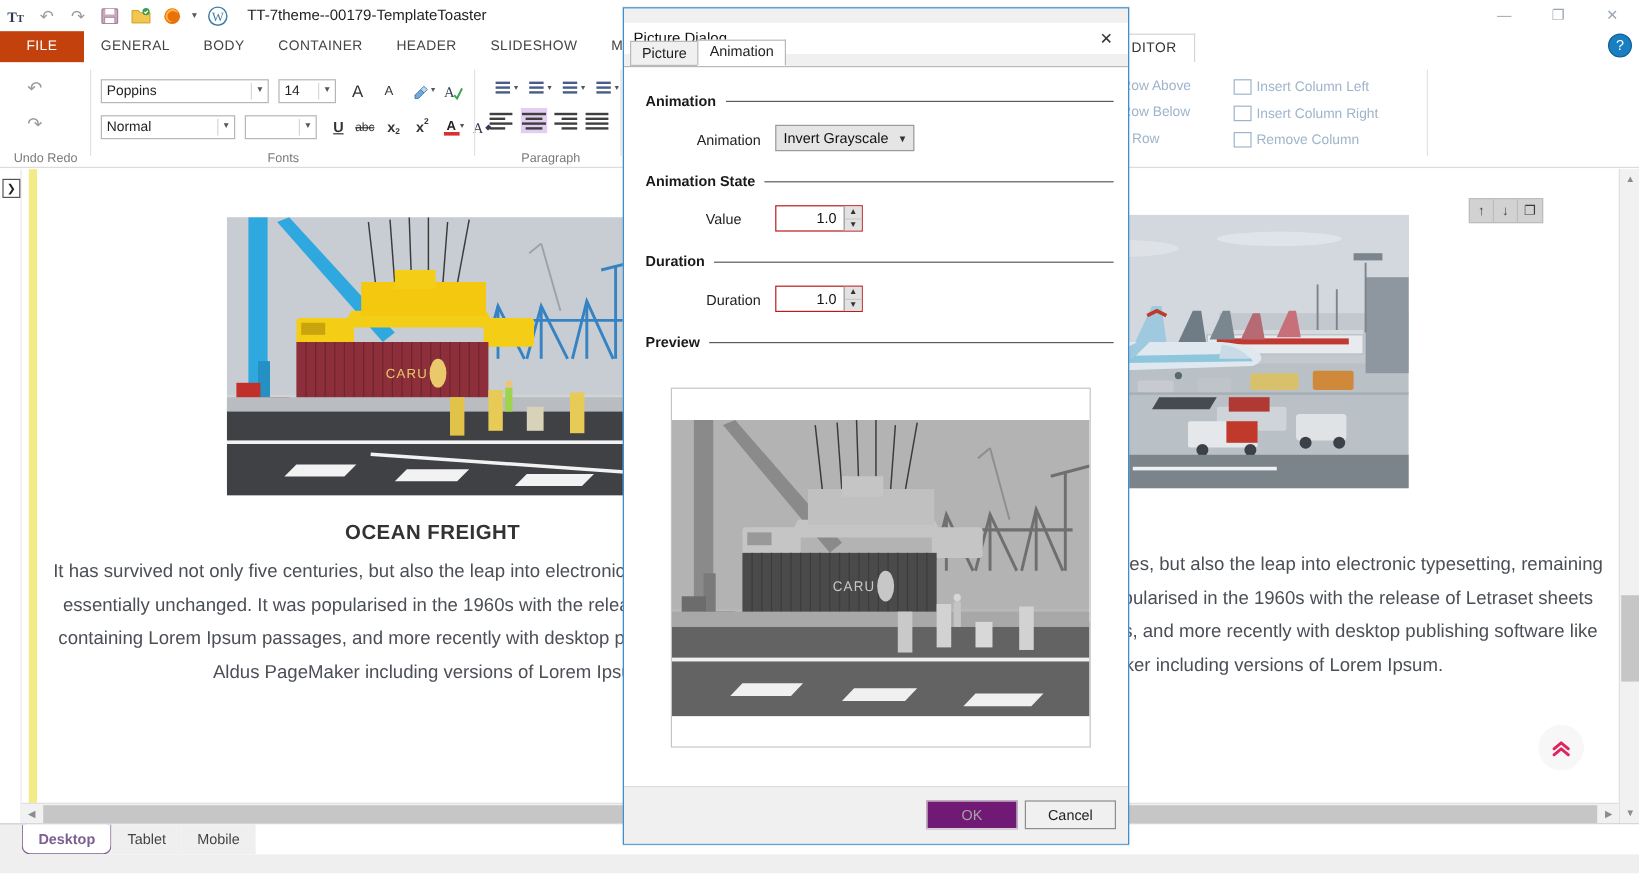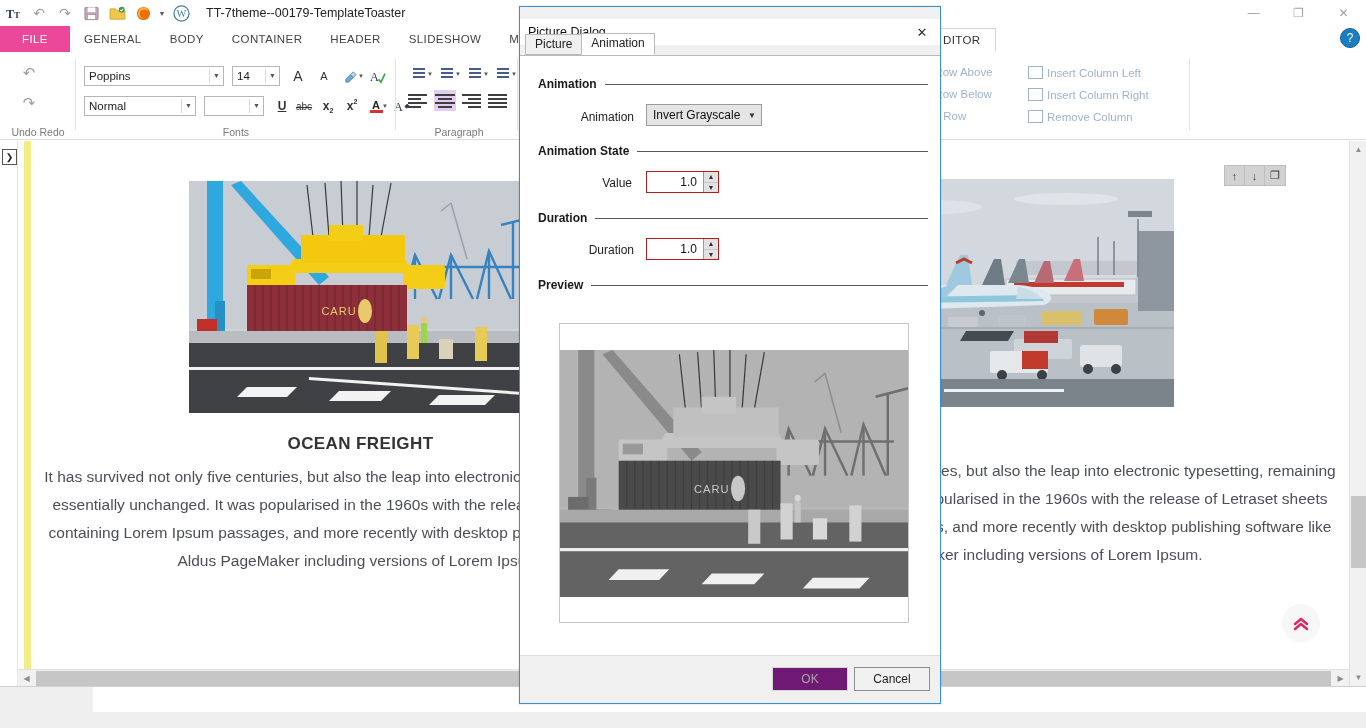--- a/index.html
+++ b/index.html
@@ -36,21 +36,21 @@
   .ribbon-tabs {
     position: absolute; left: 0; top: 26px; width: 1366px; height: 26px;
     background: #ffffff; display: flex; align-items: stretch;
     font-size: 11.5px;
   }
   .rtab {
     display: flex; align-items: center; padding: 0 14px;
     color: #444; letter-spacing: .4px;
   }
   .rtab.file {
-    background: #ec4899; color: #fff; font-weight: normal;
+    background: #c2410c; color: #fff; font-weight: normal;
     padding: 0 22px;
   }
   .rtab.active-editor {
     background: #ffffff; border: 1px solid #d4d4d4; border-bottom: 1px solid #fff;
     color: #333;
   }
   .help-btn {
     position: absolute; right: 6px; top: 28px; width: 20px; height: 20px;
     border-radius: 50%; background: #1a7fc1; color: #fff; font-size: 12px;
     display: flex; align-items: center; justify-content: center;
@@ -709,20 +709,25 @@
 
     <div class="hscroll">
       <div class="hs-arrow" style="left:0;">◀</div>
       <div class="hs-thumb" style="left:18px;right:18px;"></div>
       <div class="hs-arrow" style="right:0;">▶</div>
     </div>
   </div>
 
   <div class="bottombar">
     <div class="devstrip"></div>
+    <div class="devtabs">
+      <div class="devtab sel">Desktop</div>
+      <div class="devtab">Tablet</div>
+      <div class="devtab">Mobile</div>
+    </div>
   </div>
 
   <div class="dlg">
     <div class="dlg-title">
       <span class="t">Picture Dialog</span>
       <div class="dlg-close">✕</div>
     </div>
 
     <div class="dlg-tabs">
       <div class="dtab">Picture</div>
@@ -738,21 +743,21 @@
       <div class="fld-lbl" style="left:20px;top:54px;width:94px;">Animation</div>
       <div class="combo" style="left:126px;top:48px;width:116px;">
         <span>Invert Grayscale</span>
         <span class="cv">▼</span>
       </div>
 
       <div class="sec" style="top:88px;">
         <span class="sec-lbl">Animation State</span>
         <span class="sec-line"></span>
       </div>
-      <div class="fld-lbl" style="left:18px;top:120px;width:94px;text-align:right;">Value</div>
+      <div class="fld-lbl" style="left:4px;top:120px;width:94px;text-align:right;">Value</div>
       <div class="spin" style="left:126px;top:115px;">
         <div class="val">1.0</div>
         <div class="btns">
           <div>▲</div>
           <div>▼</div>
         </div>
       </div>
 
       <div class="sec" style="top:155px;">
         <span class="sec-lbl">Duration</span>

